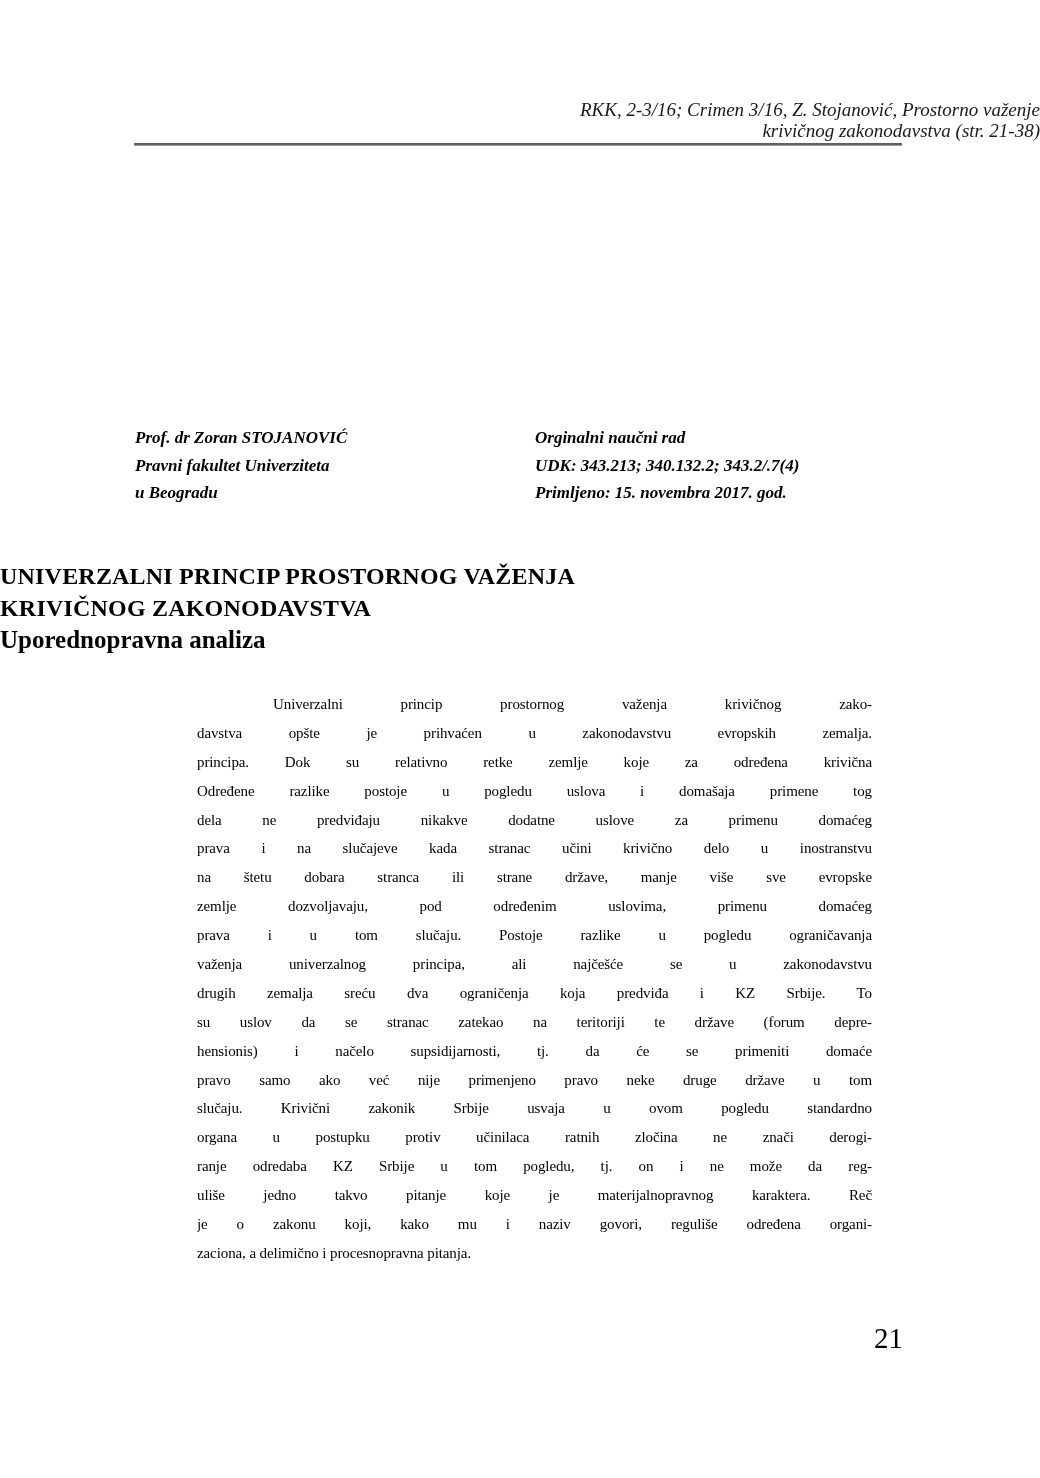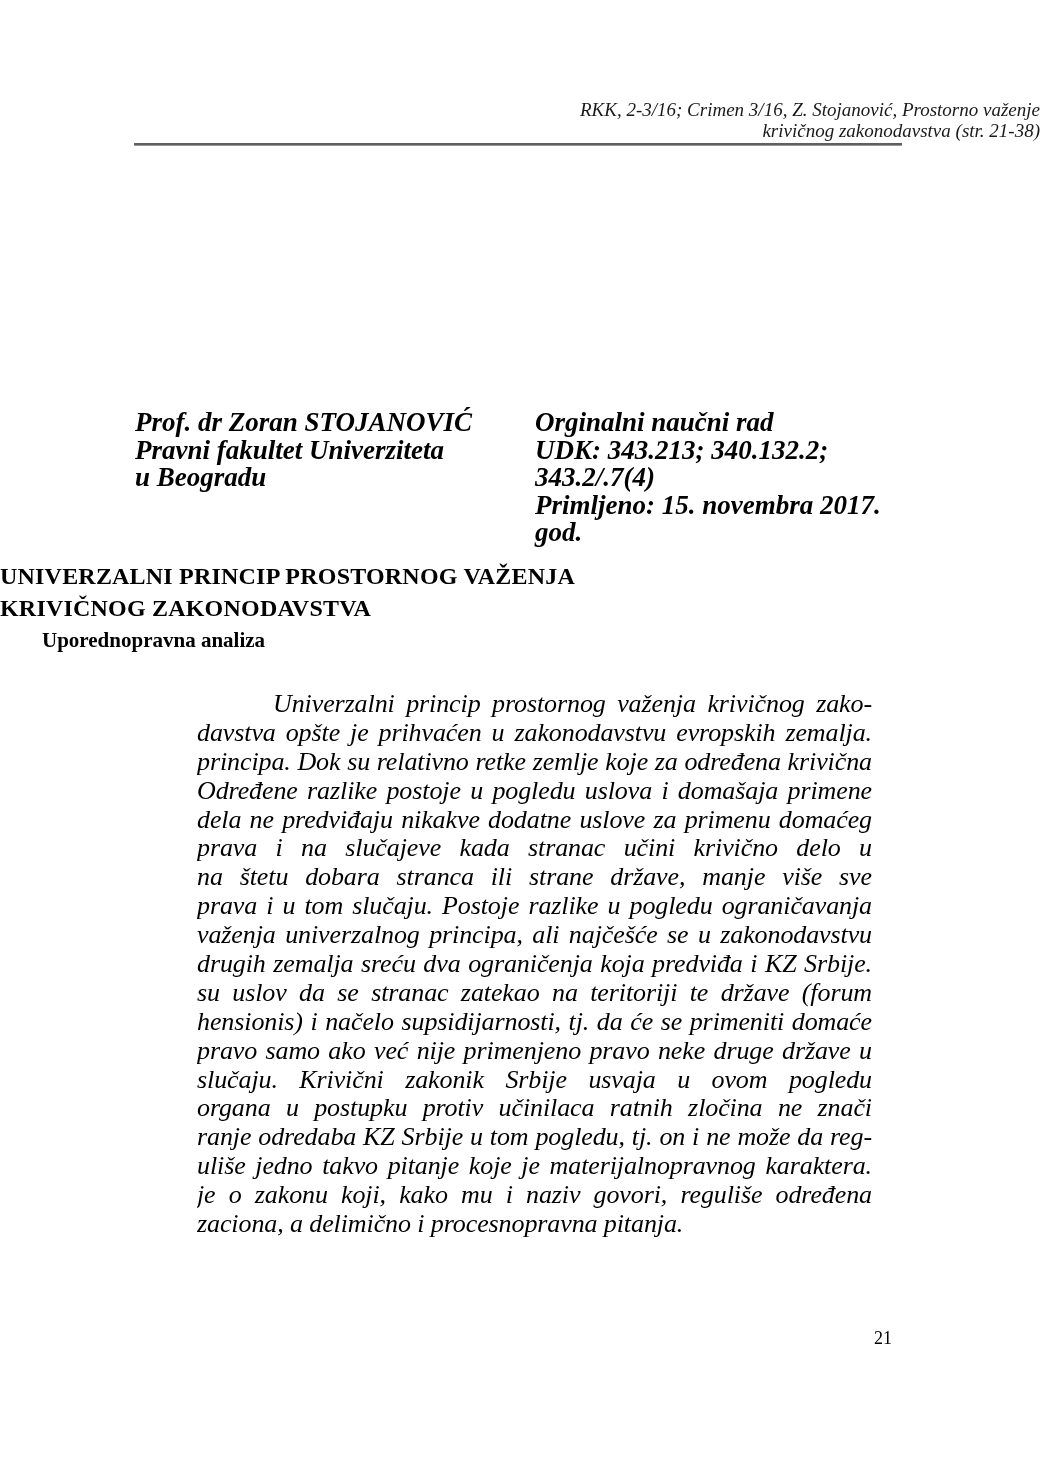--- a/index.html
+++ b/index.html
@@ -31,27 +31,27 @@
       position: absolute;
       top: 143px;
       left: 134px;
       width: 768px;
       height: 2px;
       background: #5f5f5f;
       border-bottom: 1px solid #9a9a9a;
     }
     .author-block {
       position: absolute;
-      top: 409px;
+      top: 424px;
       left: 135px;
       width: 766px;
       display: flex;
       font-weight: bold;
       font-style: italic;
-      font-size: 27px;
+      font-size: 17px;
       line-height: 27.5px;
     }
     .author-left {
       width: 400px;
     }
     .author-right {
       flex: 1;
     }
     .title-block {
       position: absolute;
@@ -59,52 +59,50 @@
       left: 0;
       width: 100%;
       font-weight: bold;
     }
     .title-line {
       font-size: 24px;
       line-height: 32px;
       letter-spacing: 0.2px;
     }
     .subtitle-line {
-      font-size: 21px;
+      font-size: 25px;
       line-height: 32px;
-      margin-left: 42px;
     }
     .abstract {
       position: absolute;
       top: 690px;
       left: 197px;
       width: 675px;
-      font-style: italic;
-      font-size: 26px;
+      font-size: 15px;
       line-height: 28.9px;
       letter-spacing: -0.1px;
     }
     .abs-line {
       text-align: justify;
       text-align-last: justify;
       height: 28.9px;
       overflow: hidden;
       white-space: normal;
     }
     .abs-line.first {
       text-indent: 76px;
     }
     .abs-line.last {
       text-align-last: left;
     }
     .page-number {
       position: absolute;
       top: 1325px;
       left: 874px;
-      font-size: 18px;
+      font-size: 29px;
       line-height: 26px;
     }
   </style>
 </head>
 <body>
 
 <div class="page">
 
   <header class="running-header">
     <div>RKK, 2-3/16; Crimen 3/16, Z. Stojanović, Prostorno važenje</div>
@@ -133,20 +131,21 @@
   </section>
 
   <section class="abstract">
     <div class="abs-line first">Univerzalni princip prostornog važenja krivičnog zako-</div>
     <div class="abs-line">davstva opšte je prihvaćen u zakonodavstvu evropskih zemalja.</div>
     <div class="abs-line">principa. Dok su relativno retke zemlje koje za određena krivična</div>
     <div class="abs-line">Određene razlike postoje u pogledu uslova i domašaja primene tog</div>
     <div class="abs-line">dela ne predviđaju nikakve dodatne uslove za primenu domaćeg</div>
     <div class="abs-line">prava i na slučajeve kada stranac učini krivično delo u inostranstvu</div>
     <div class="abs-line">na štetu dobara stranca ili strane države, manje više sve evropske</div>
+    <div class="abs-line">zemlje dozvoljavaju, pod određenim uslovima, primenu domaćeg</div>
     <div class="abs-line">prava i u tom slučaju. Postoje razlike u pogledu ograničavanja</div>
     <div class="abs-line">važenja univerzalnog principa, ali najčešće se u zakonodavstvu</div>
     <div class="abs-line">drugih zemalja sreću dva ograničenja koja predviđa i KZ Srbije. To</div>
     <div class="abs-line">su uslov da se stranac zatekao na teritoriji te države (forum depre-</div>
     <div class="abs-line">hensionis) i načelo supsidijarnosti, tj. da će se primeniti domaće</div>
     <div class="abs-line">pravo samo ako već nije primenjeno pravo neke druge države u tom</div>
     <div class="abs-line">slučaju. Krivični zakonik Srbije usvaja u ovom pogledu standardno</div>
     <div class="abs-line">organa u postupku protiv učinilaca ratnih zločina ne znači derogi-</div>
     <div class="abs-line">ranje odredaba KZ Srbije u tom pogledu, tj. on i ne može da reg-</div>
     <div class="abs-line">uliše jedno takvo pitanje koje je materijalnopravnog karaktera. Reč</div>

